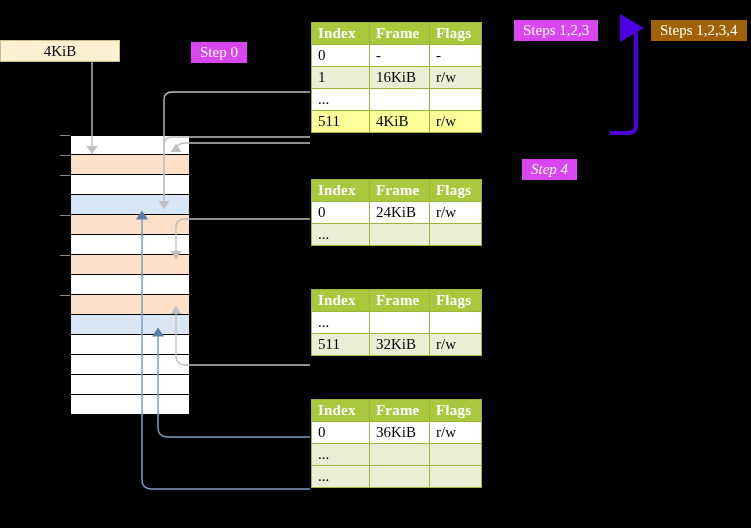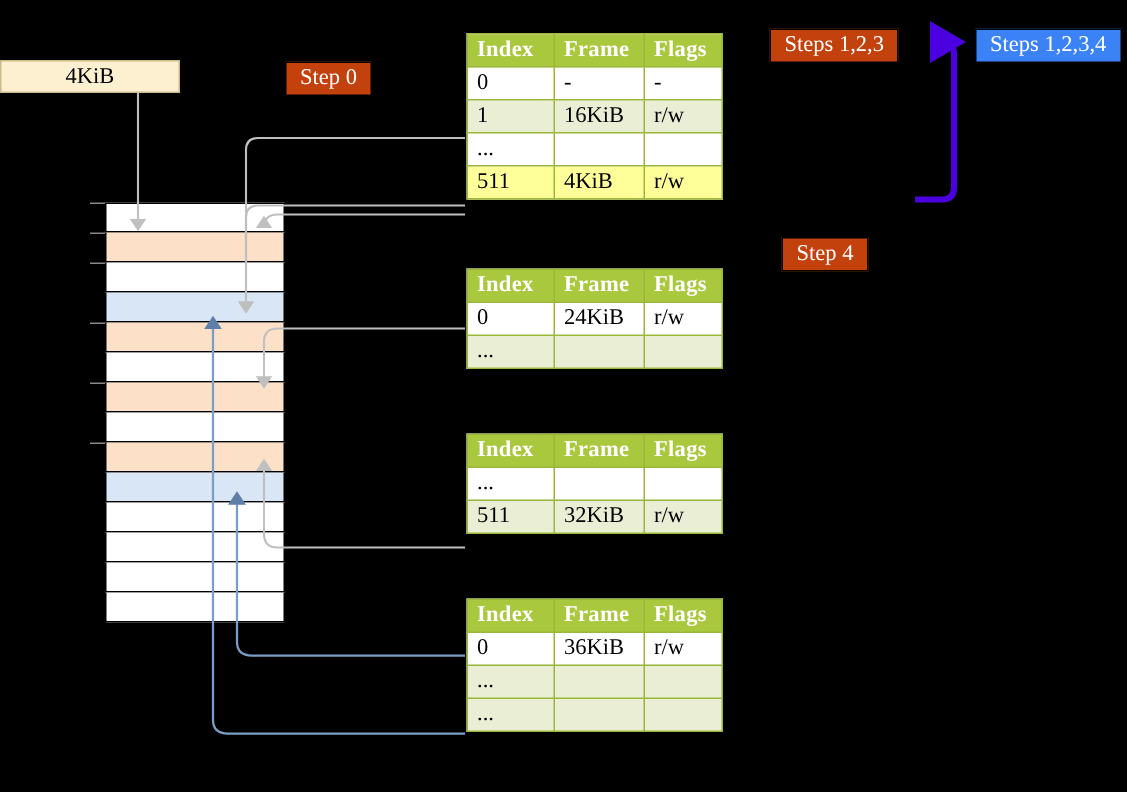--- a/index.html
+++ b/index.html
@@ -66,27 +66,27 @@
     box-sizing:border-box;
     display:flex;align-items:center;justify-content:center;
     font-size:15px;color:#000;
   }
 
   
   .badge{
     position:absolute;padding:2px 9px;font-size:15px;color:#fff;
     border:1px solid #000;box-sizing:border-box;line-height:17px;
   }
-  .badge.red{background:#c2410c;}
-  .badge.blue{background:#3b82f6;}
+  .badge.red{background:#d946ef;}
+  .badge.blue{background:#a16207;}
 
   #step0{left:190px;top:41px;text-align:right;}
   #steps123{left:513px;top:19px;}
   #steps1234{left:650px;top:19px;}
-  #step4{left:521px;top:158px;}
+  #step4{left:521px;top:158px;font-style:italic;}
 
   svg.overlay{position:absolute;left:0;top:0;width:751px;height:528px;pointer-events:none;}
 </style>
 </head>
 <body>
 
 <div class="stage">
 
   <div id="kib">
     <span>4KiB</span>

